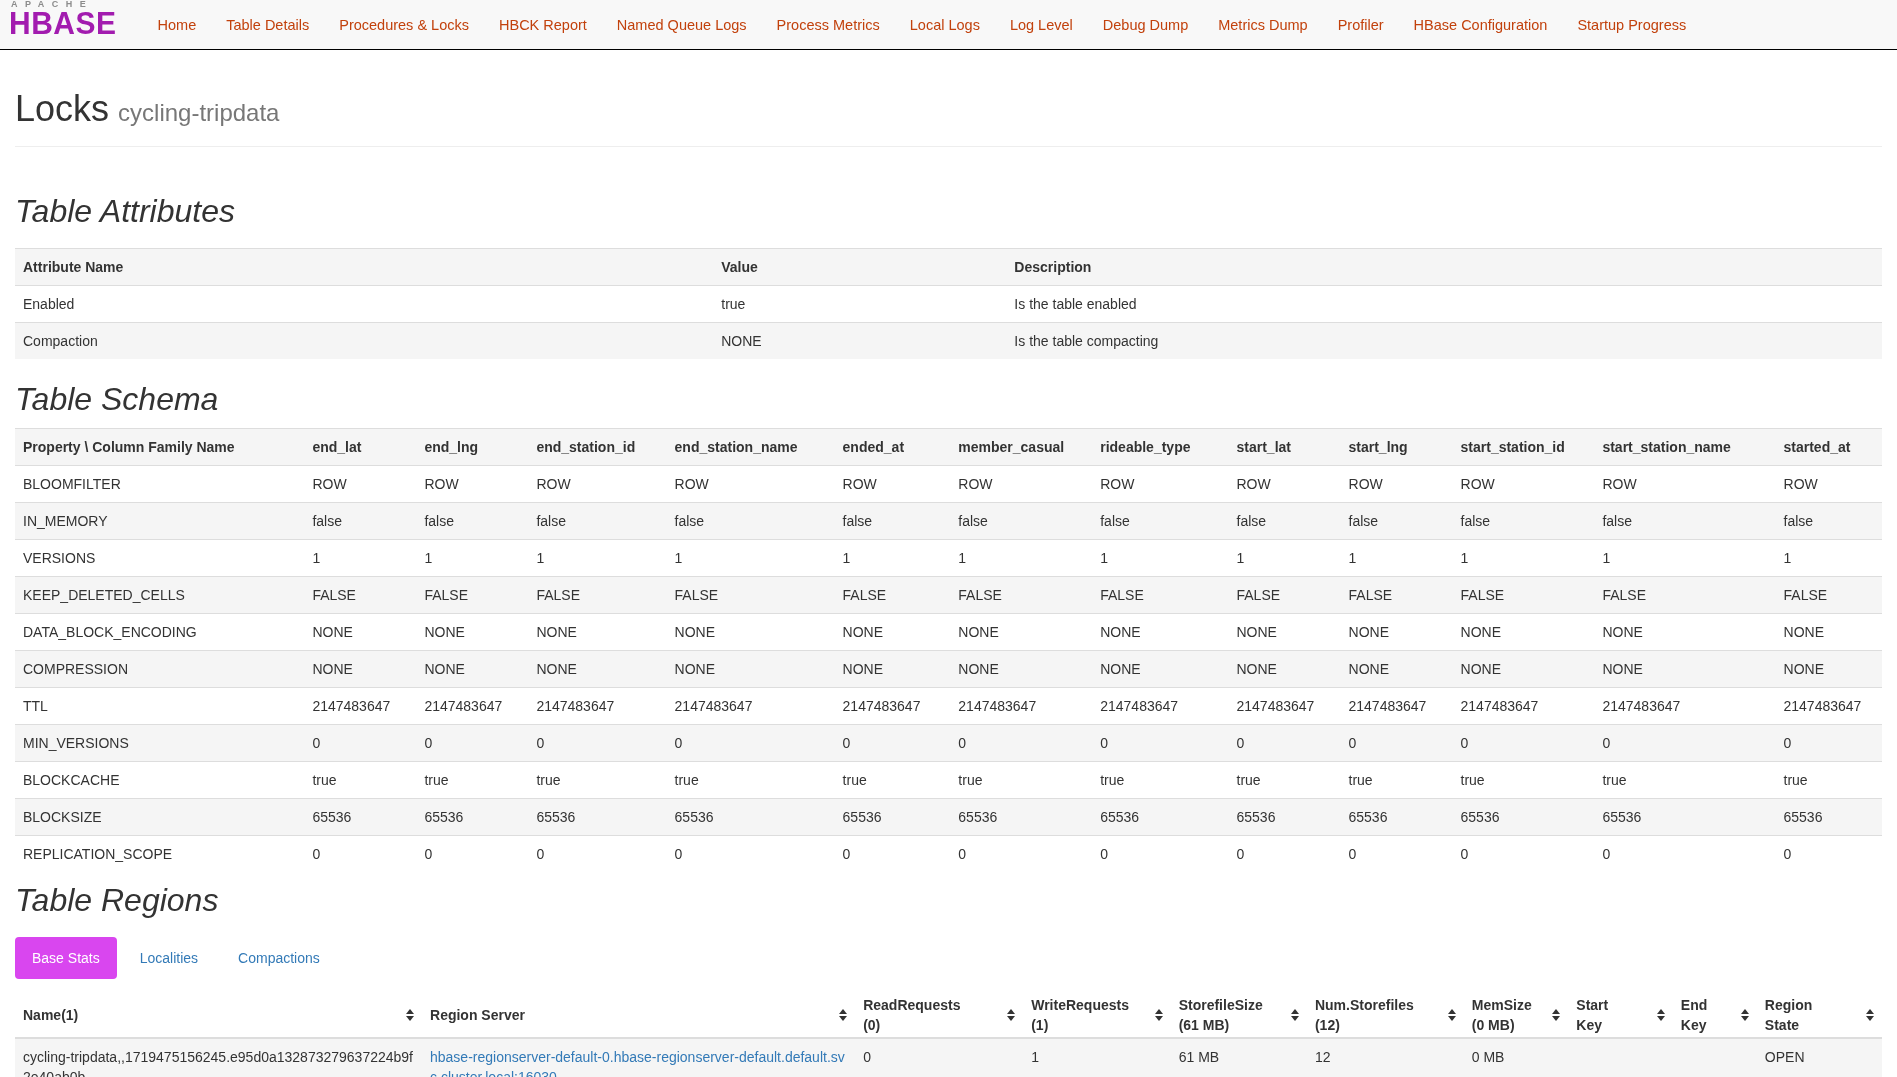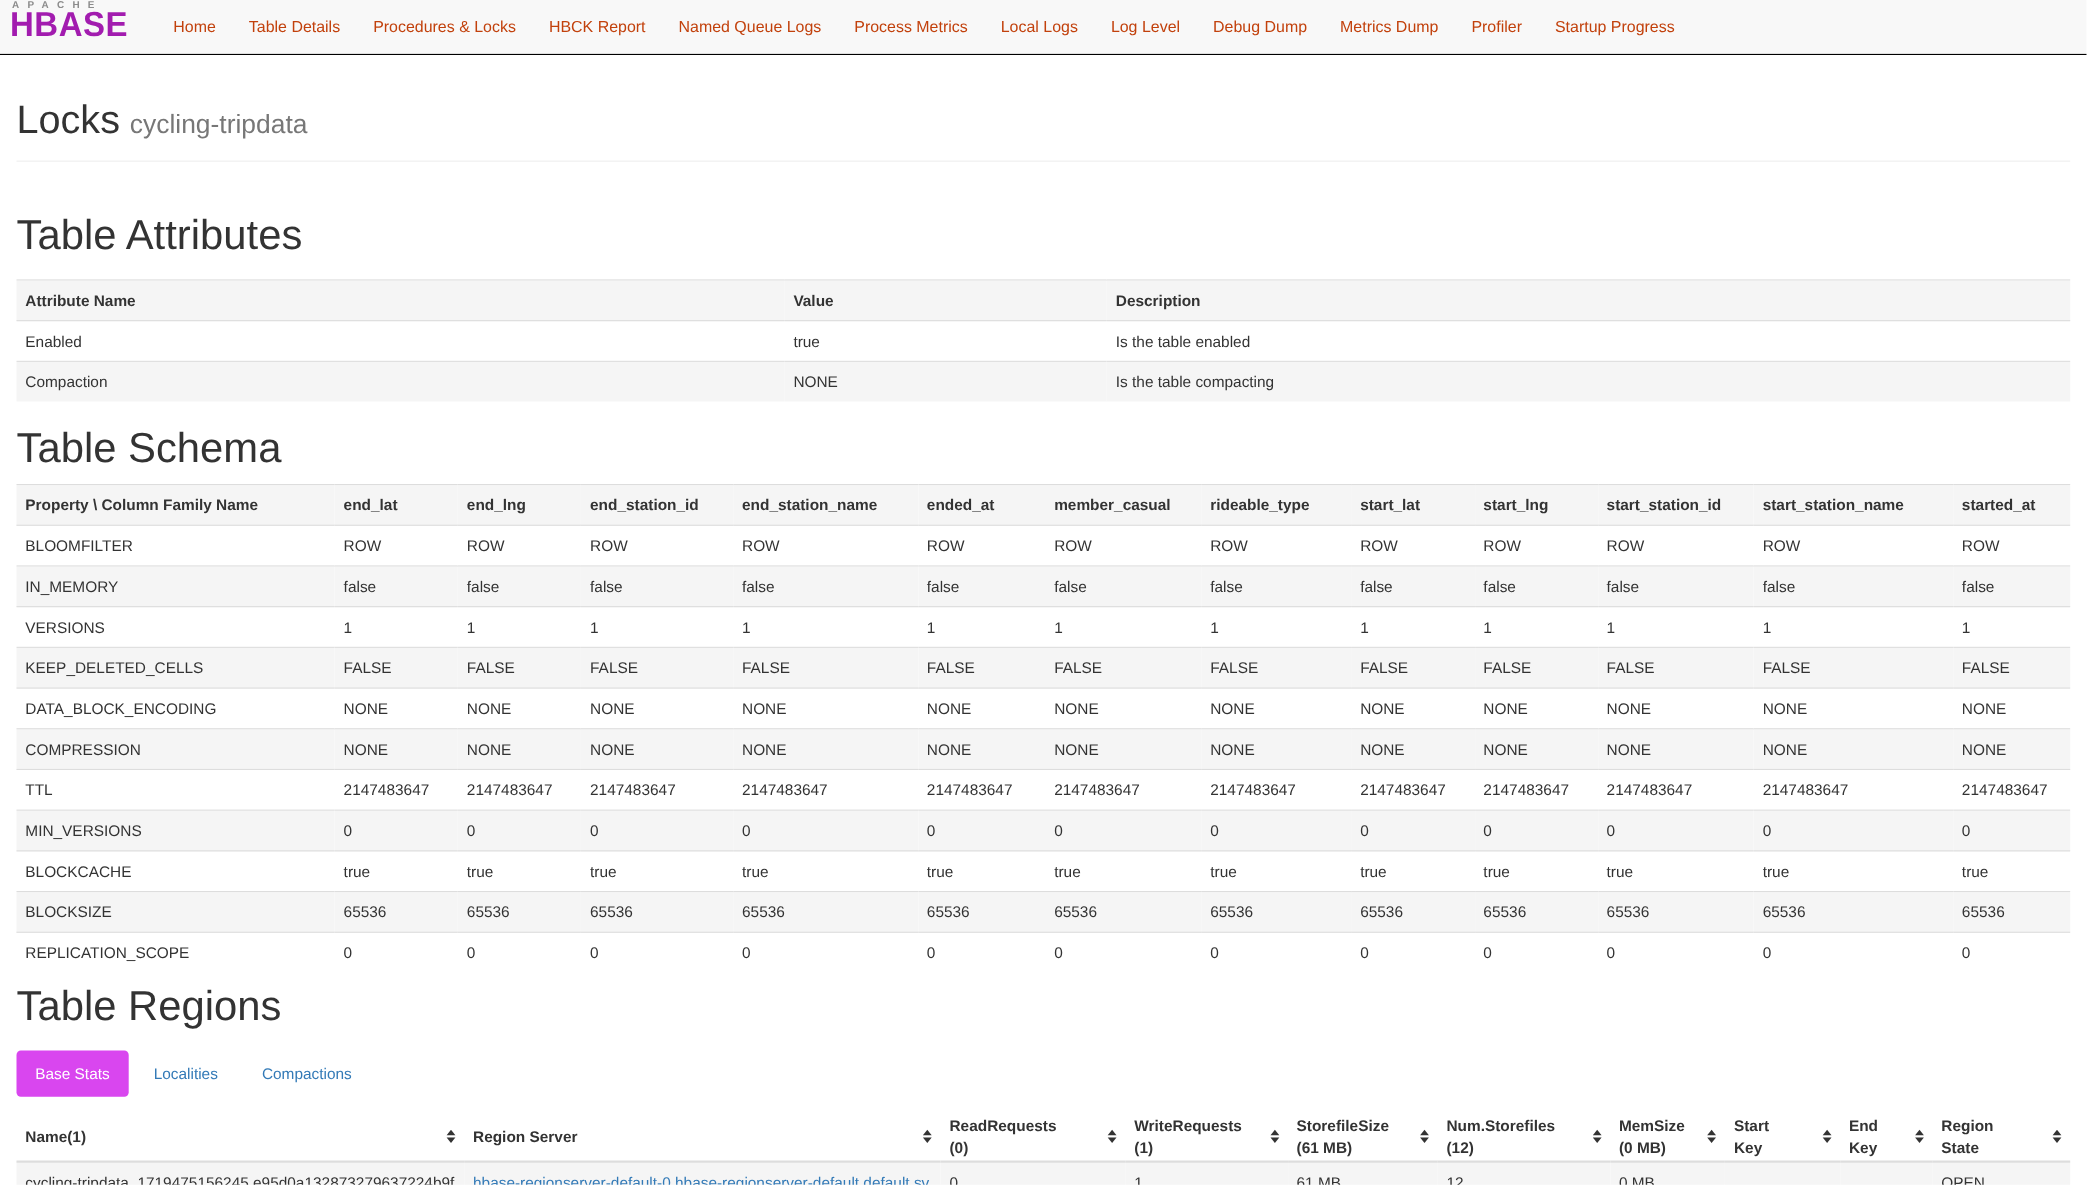--- a/index.html
+++ b/index.html
@@ -29,21 +29,21 @@
   #nav-items a {
     display:block; padding:15px 15px; color:#c2410c; text-decoration:none;
     font-size:14.5px; line-height:20px; white-space:nowrap;
   }
 
   
   .container { padding:0 15px; }
   .page-header { margin:38px 0 0; padding:0 0 16px; border-bottom:1px solid #eee; }
   h1 { font-size:36px; font-weight:500; color:#333; margin:0; }
   h1 small { font-size:24px; color:#777; font-weight:400; margin-left:9px; }
-  h2 { font-size:38px; font-weight:500; color:#333; }
+  h2 { font-size:32px; font-weight:500; color:#333;font-style:italic; }
   #attributes-heading { margin:46px 0 18px; }
   #schema-heading     { margin:22px 0 10px; }
   #regions-heading    { margin:10px 0 18px; }
 
   
   table { width:100%; border-collapse:collapse; table-layout:fixed; font-size:14px; }
   th,td { padding:8px; text-align:left; vertical-align:top; border-top:1px solid #ddd; line-height:20px; }
   th { font-weight:bold; }
   thead.gray tr { background:#f5f5f5; }
   .striped tbody tr:nth-child(even) { background:#f5f5f5; }
@@ -103,20 +103,23 @@
         <a href="#">Log Level</a>
       </li>
       <li>
         <a href="#">Debug Dump</a>
       </li>
       <li>
         <a href="#">Metrics Dump</a>
       </li>
       <li>
         <a href="#">Profiler</a>
+      </li>
+      <li>
+        <a href="#">HBase Configuration</a>
       </li>
       <li>
         <a href="#">Startup Progress</a>
       </li>
     </ul>
 </nav>
 
 <div class="container">
 
   <div class="page-header">

